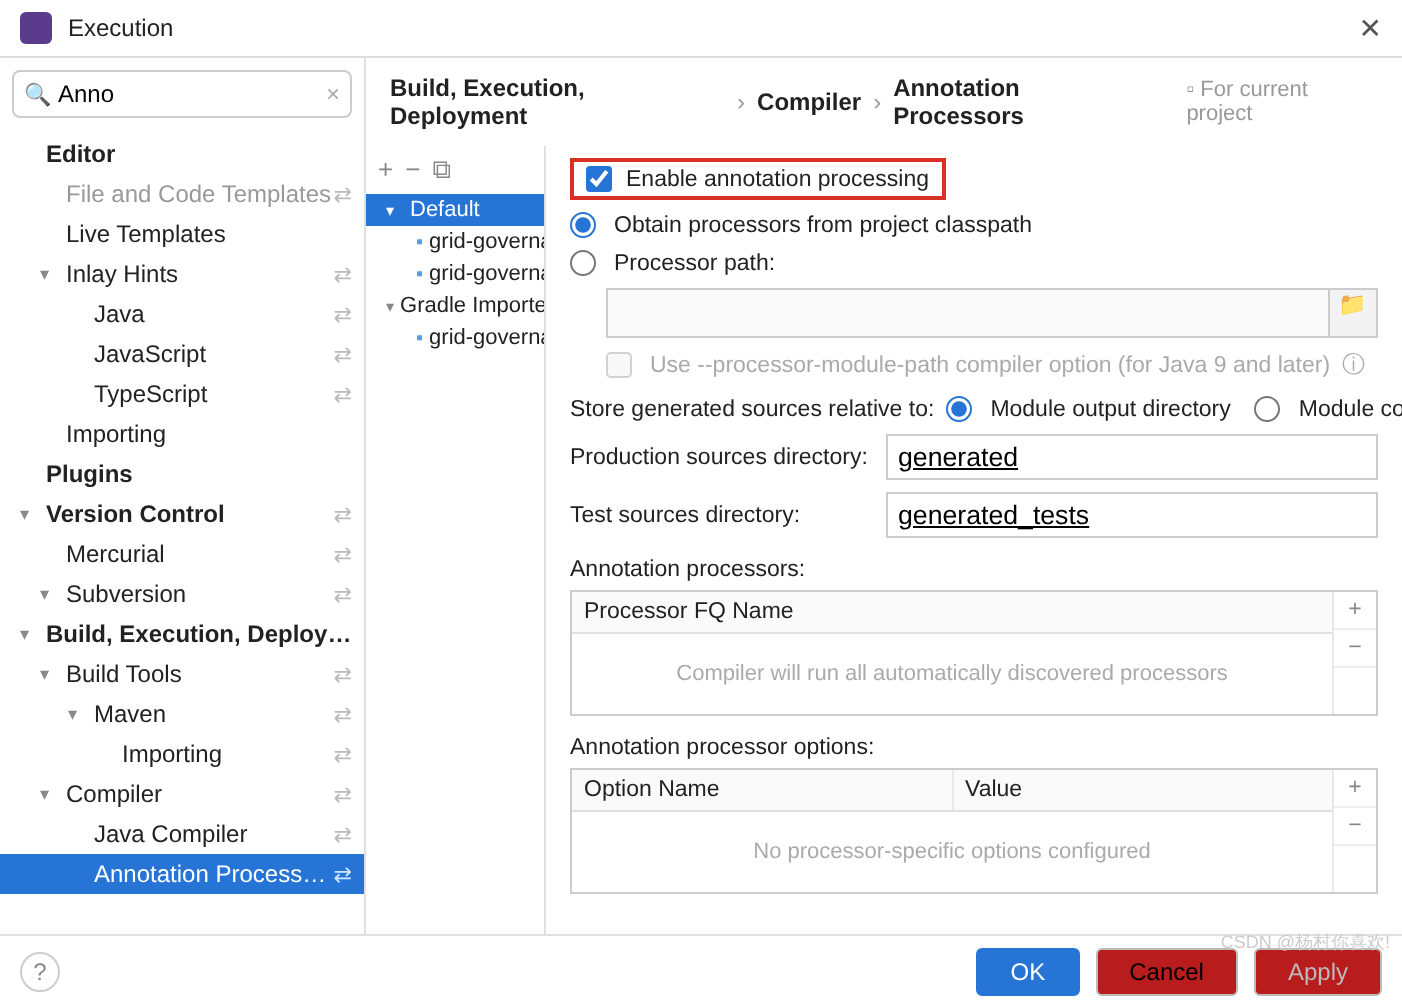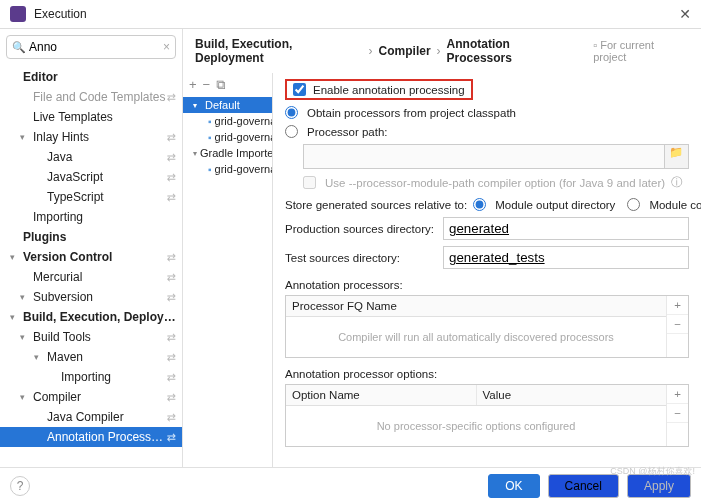--- a/index.html
+++ b/index.html
@@ -58,21 +58,21 @@
 .table-head .th { padding: 4px 6px; flex: 1; border-right: 1px solid #e8e8e8; }
 .table-head .th:last-child { border-right: none; }
 .tbl-row { display: flex; }
 .tbl-col { flex: 1; }
 .add-col { width: 22px; border-left: 1px solid #e8e8e8; display: flex; flex-direction: column; }
 .add-col span { text-align: center; padding: 3px 0; color: #888; cursor: pointer; border-bottom: 1px solid #eee; }
 .table-empty { text-align: center; color: #aaa; padding: 14px; font-size: 11px; }
 .footer { border-top: 1px solid #e0e0e0; padding: 6px 10px; display: flex; align-items: center; gap: 8px; }
 .footer .help { width: 20px; height: 20px; border: 1px solid #ccc; border-radius: 50%; text-align: center; line-height: 18px; color: #888; cursor: pointer; }
 .footer .spacer { flex: 1; }
-.btn { padding: 4px 16px; border: 1px solid #bbb; background: #1d4ed8; border-radius: 3px; cursor: pointer; font-size: 12px; }
+.btn { padding: 4px 16px; border: 1px solid #bbb; background: #b91c1c; border-radius: 3px; cursor: pointer; font-size: 12px; }
 .btn.primary { background: #2675d6; color: #fff; border-color: #2675d6; }
 .btn.disabled { color: #bbb; }
 .watermark { position: absolute; right: 6px; bottom: 22px; font-size: 9px; color: #ccc; }
 </style>
 </head>
 <body>
 
 <div class="titlebar">
   <span class="icon"></span>
   <span class="title">Execution</span>

